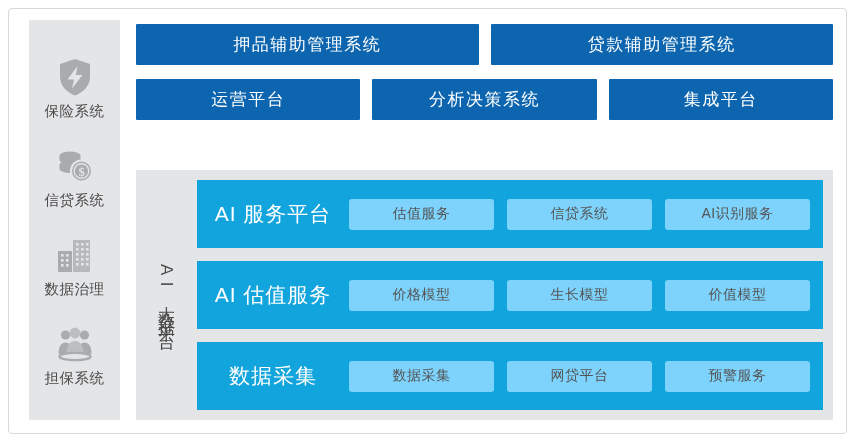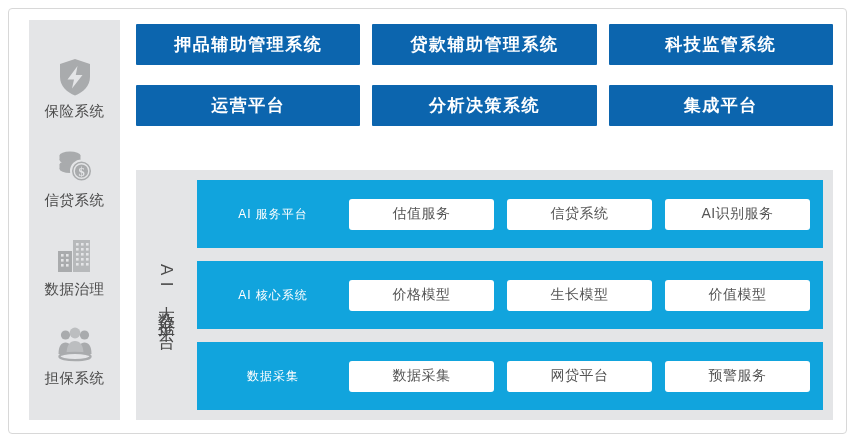--- a/index.html
+++ b/index.html
@@ -75,22 +75,21 @@
   
   .top-rows {
     position: absolute;
     left: 136px;
     top: 24px;
     width: 697px;
   }
   .blue-row {
     display: flex;
     gap: 12px;
-    margin-bottom: 20px;
-    font-weight: bold;
+    margin-bottom: 14px;
   }
   .blue-bar {
     flex: 1 1 0;
     height: 41px;
     background: #0c65ae;
     color: #ffffff;
     display: flex;
     align-items: center;
     justify-content: center;
     font-size: 17px;
@@ -142,34 +141,34 @@
     background: #11a4dd;
     height: 68px;
     display: flex;
     align-items: center;
     padding: 0 13px 0 0;
     box-sizing: border-box;
   }
   .layer-title {
     flex: 0 0 152px;
     color: #ffffff;
-    font-size: 12px;
+    font-size: 21px;
     letter-spacing: 1px;
     text-align: center;
     white-space: nowrap;
   }
   .layer-chips {
     flex: 1 1 auto;
     display: flex;
     gap: 13px;
   }
   .chip {
     flex: 1 1 0;
     height: 31px;
-    background: #ffffff;
+    background: #7dd3fc;
     border-radius: 3px;
     display: flex;
     align-items: center;
     justify-content: center;
     font-size: 14px;
     color: #555555;
     letter-spacing: 0.5px;
     white-space: nowrap;
   }
 </style>
@@ -254,21 +253,20 @@
         </svg>
       </span>
       <span class="sb-label">担保系统</span>
     </div>
   </div>
 
   <div class="top-rows">
     <div class="blue-row">
       <div class="blue-bar">押品辅助管理系统</div>
       <div class="blue-bar">贷款辅助管理系统</div>
-      <div class="blue-bar">科技监管系统</div>
     </div>
     <div class="blue-row">
       <div class="blue-bar">运营平台</div>
       <div class="blue-bar">分析决策系统</div>
       <div class="blue-bar">集成平台</div>
     </div>
   </div>
 
   <div class="platform-panel">
     <div class="vertical-label">
@@ -279,21 +277,21 @@
       <div class="layer">
         <div class="layer-title">AI 服务平台</div>
         <div class="layer-chips">
           <div class="chip">估值服务</div>
           <div class="chip">信贷系统</div>
           <div class="chip">AI识别服务</div>
         </div>
       </div>
 
       <div class="layer">
-        <div class="layer-title">AI 核心系统</div>
+        <div class="layer-title">AI 估值服务</div>
         <div class="layer-chips">
           <div class="chip">价格模型</div>
           <div class="chip">生长模型</div>
           <div class="chip">价值模型</div>
         </div>
       </div>
 
       <div class="layer">
         <div class="layer-title">数据采集</div>
         <div class="layer-chips">

